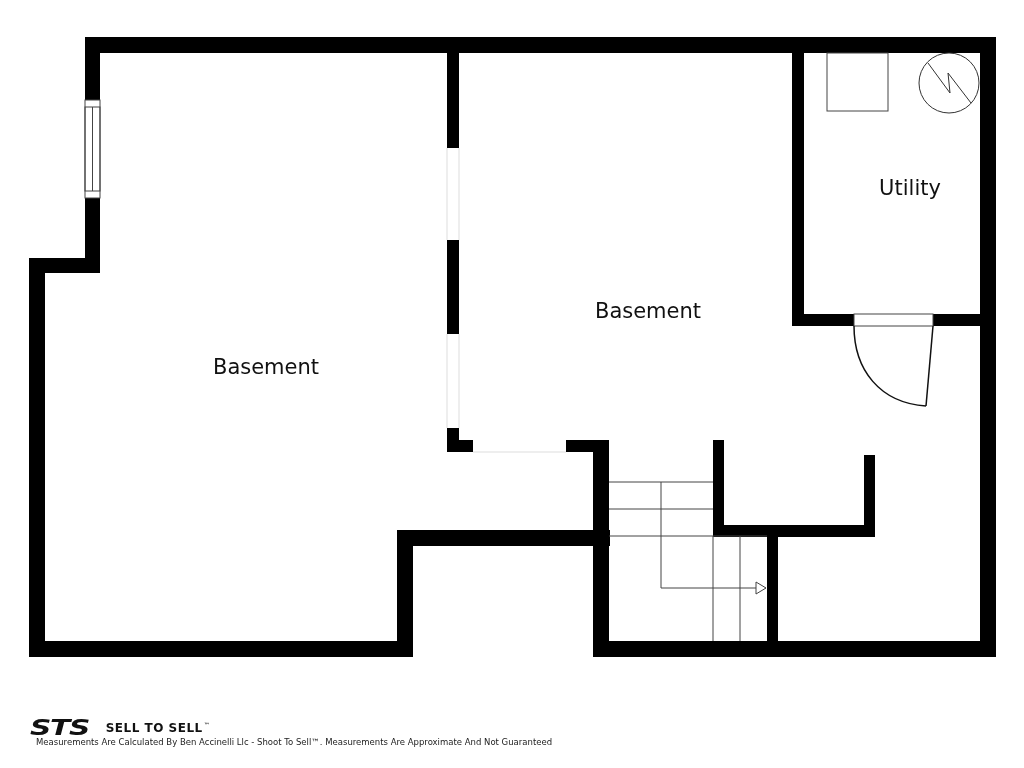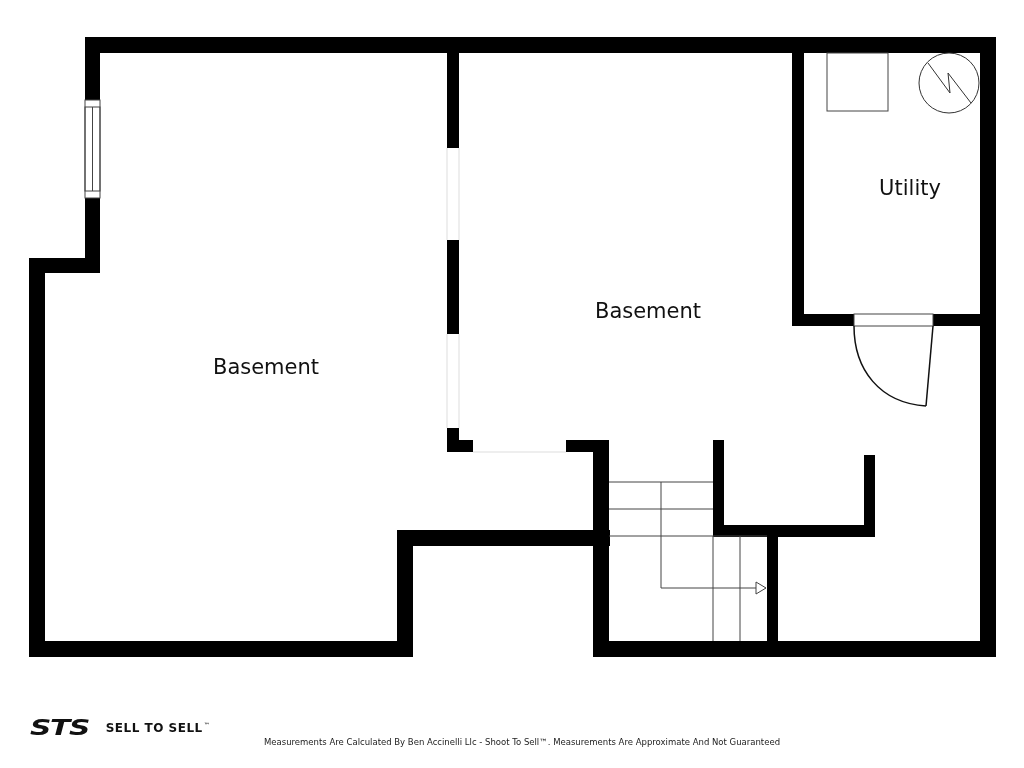--- a/index.html
+++ b/index.html
@@ -3,21 +3,21 @@
 <meta charset="utf-8">
 <style>
   html, body { margin: 0; padding: 0; background: #ffffff; }
   body { width: 1024px; height: 768px; position: relative; overflow: hidden; font-family: "DejaVu Sans", sans-serif; }
   #plan { position: absolute; left: 0; top: 0; }
   .room-label { font-family: "DejaVu Sans", sans-serif; font-size: 21px; fill: #111; }
   .logo-wrap { position: absolute; left: 30px; top: 715px; display: flex; align-items: center; }
   .logo-mark { font-family: "DejaVu Sans", sans-serif; font-weight: bold; font-style: italic; font-size: 22px; letter-spacing: -1px; color: #111; transform: scaleX(1.35); transform-origin: left center; margin-right: 32px; }
   .logo-text { font-family: "DejaVu Sans", sans-serif; font-weight: bold; font-size: 12px; color: #111; letter-spacing: 0.5px; }
   .logo-tm { font-size: 6px; vertical-align: super; margin-left: 1px; }
-  .disclaimer { position: absolute; left: 0; width: 1024px; top: 737px; text-align: center; font-family: "DejaVu Sans", sans-serif; font-size: 8.5px; color: #222; padding-left: 20px; box-sizing: border-box; }
+  .disclaimer { position: absolute; left: 0; width: 1024px; top: 737px; font-family: "DejaVu Sans", sans-serif; font-size: 8.5px; color: #222; padding-left: 36px; box-sizing: border-box; }
 </style>
 </head>
 <body>
 
 <svg id="plan" width="1024" height="700" viewBox="0 0 1024 700">
 
   <g fill="#000">
 
     <rect x="85" y="37" width="911" height="16"></rect>
 

